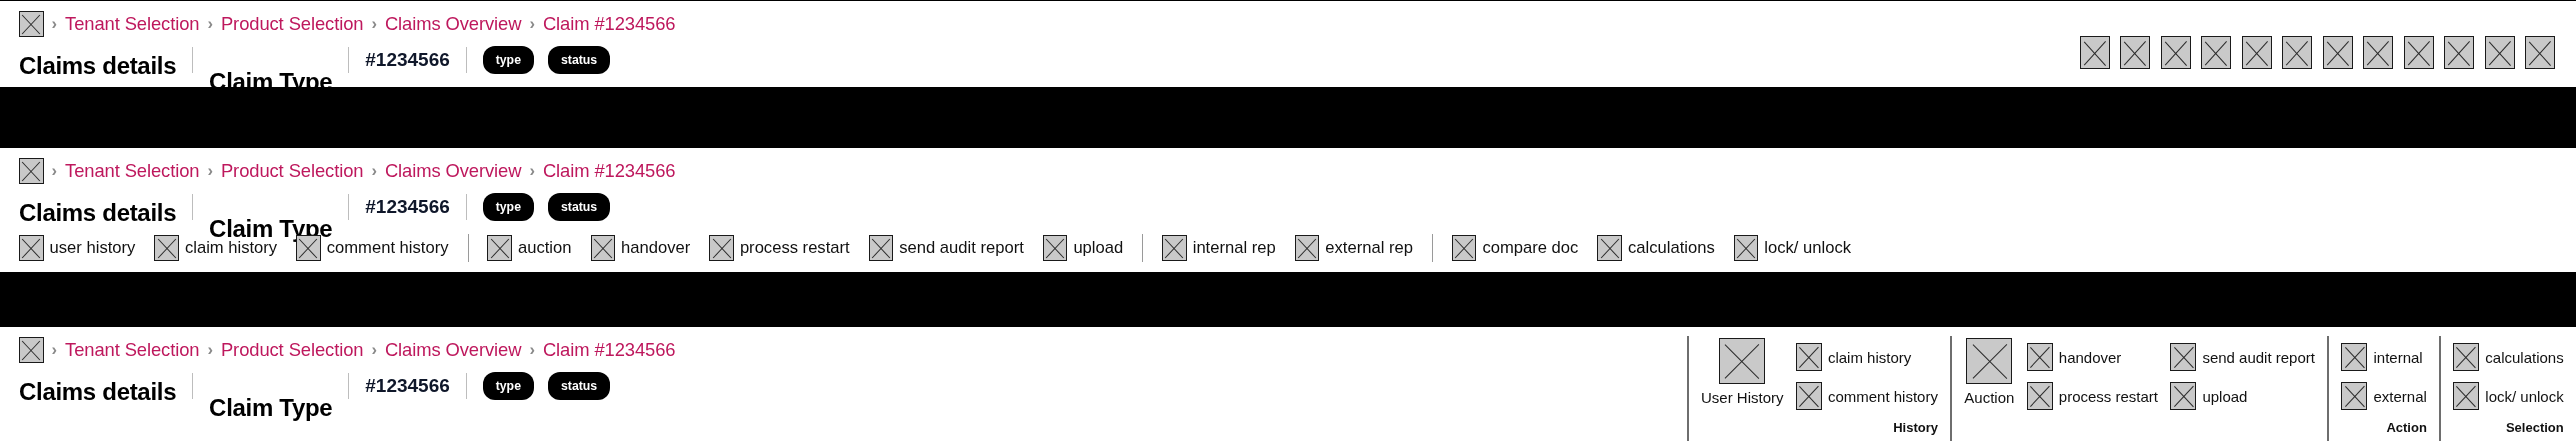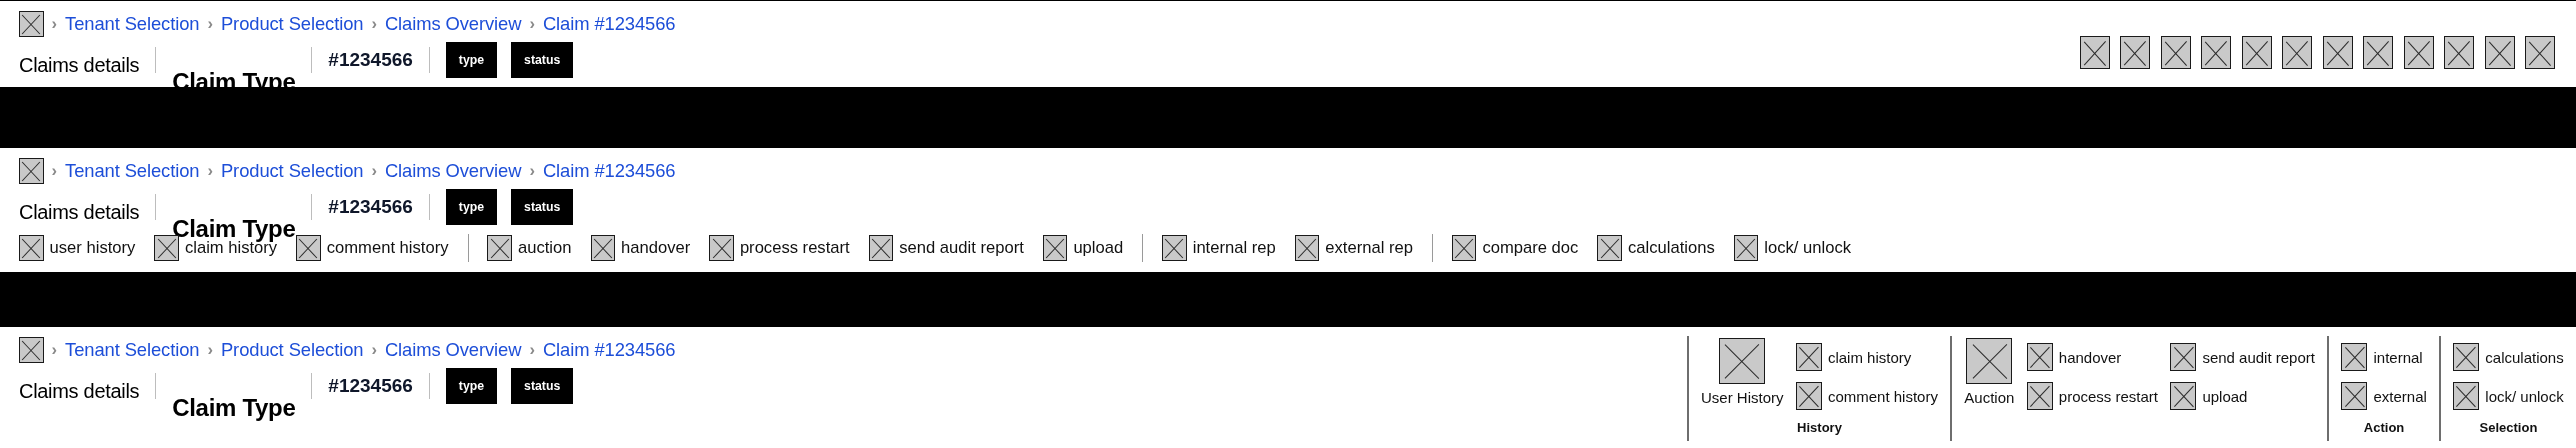--- a/index.html
+++ b/index.html
@@ -47,21 +47,21 @@
   .breadcrumb {
     display: flex;
     align-items: center;
     height: 35px;
     padding-top: 5.3px;
     gap: 8px;
     white-space: nowrap;
   }
   .crumb-text {
     font-size: 18.4px;
-    color: #1d4ed8;
+    color: #be185d;
     letter-spacing: -0.1px;
   }
   .crumb-sep {
     font-size: 16.6px;
     color: #8a8a8a;
     font-weight: 600;
   }
 
   
   .ph {
@@ -91,22 +91,22 @@
   .ph-small  { width: 26px;  height: 28px;  --a: 47deg; }
 
   
   .title-row {
     display: flex;
     align-items: center;
     height: 37px;
     white-space: nowrap;
   }
   .title-main {
-    font-size: 20px;
-    font-weight: normal;
+    font-size: 24px;
+    font-weight: bold;
     color: #000000;
     letter-spacing: -0.3px;
     margin-top: 12px;
   }
   .title-sub {
     font-size: 24px;
     font-weight: bold;
     color: #000000;
     letter-spacing: -0.3px;
     margin-top: 44px;
@@ -123,24 +123,24 @@
     background: #bdbdbd;
     margin: 0 16px;
     flex: 0 0 auto;
   }
   .pill {
     display: inline-flex;
     align-items: center;
     justify-content: center;
     background: #000000;
     color: #ffffff;
-    border-radius: 0;
+    border-radius: 12px;
     font-size: 12.3px;
     font-weight: bold;
-    height: 36px;
+    height: 28px;
     padding: 0 13px;
     margin-left: 14px;
     flex: 0 0 auto;
   }
 
   
   .top-icons {
     position: absolute;
     right: 21px;
     top: 35px;
@@ -198,21 +198,21 @@
     padding: 7px 12.3px 0 12.3px;
     box-sizing: border-box;
   }
   .group-body {
     display: flex;
     align-items: flex-start;
     gap: 12.3px;
     height: 84px;
   }
   .group-title {
-    text-align: center;
+    text-align: right;
     font-size: 13px;
     font-weight: bold;
     color: #111111;
     margin-top: 1.8px;
   }
 
   
   .btn-large {
     display: flex;
     flex-direction: column;

